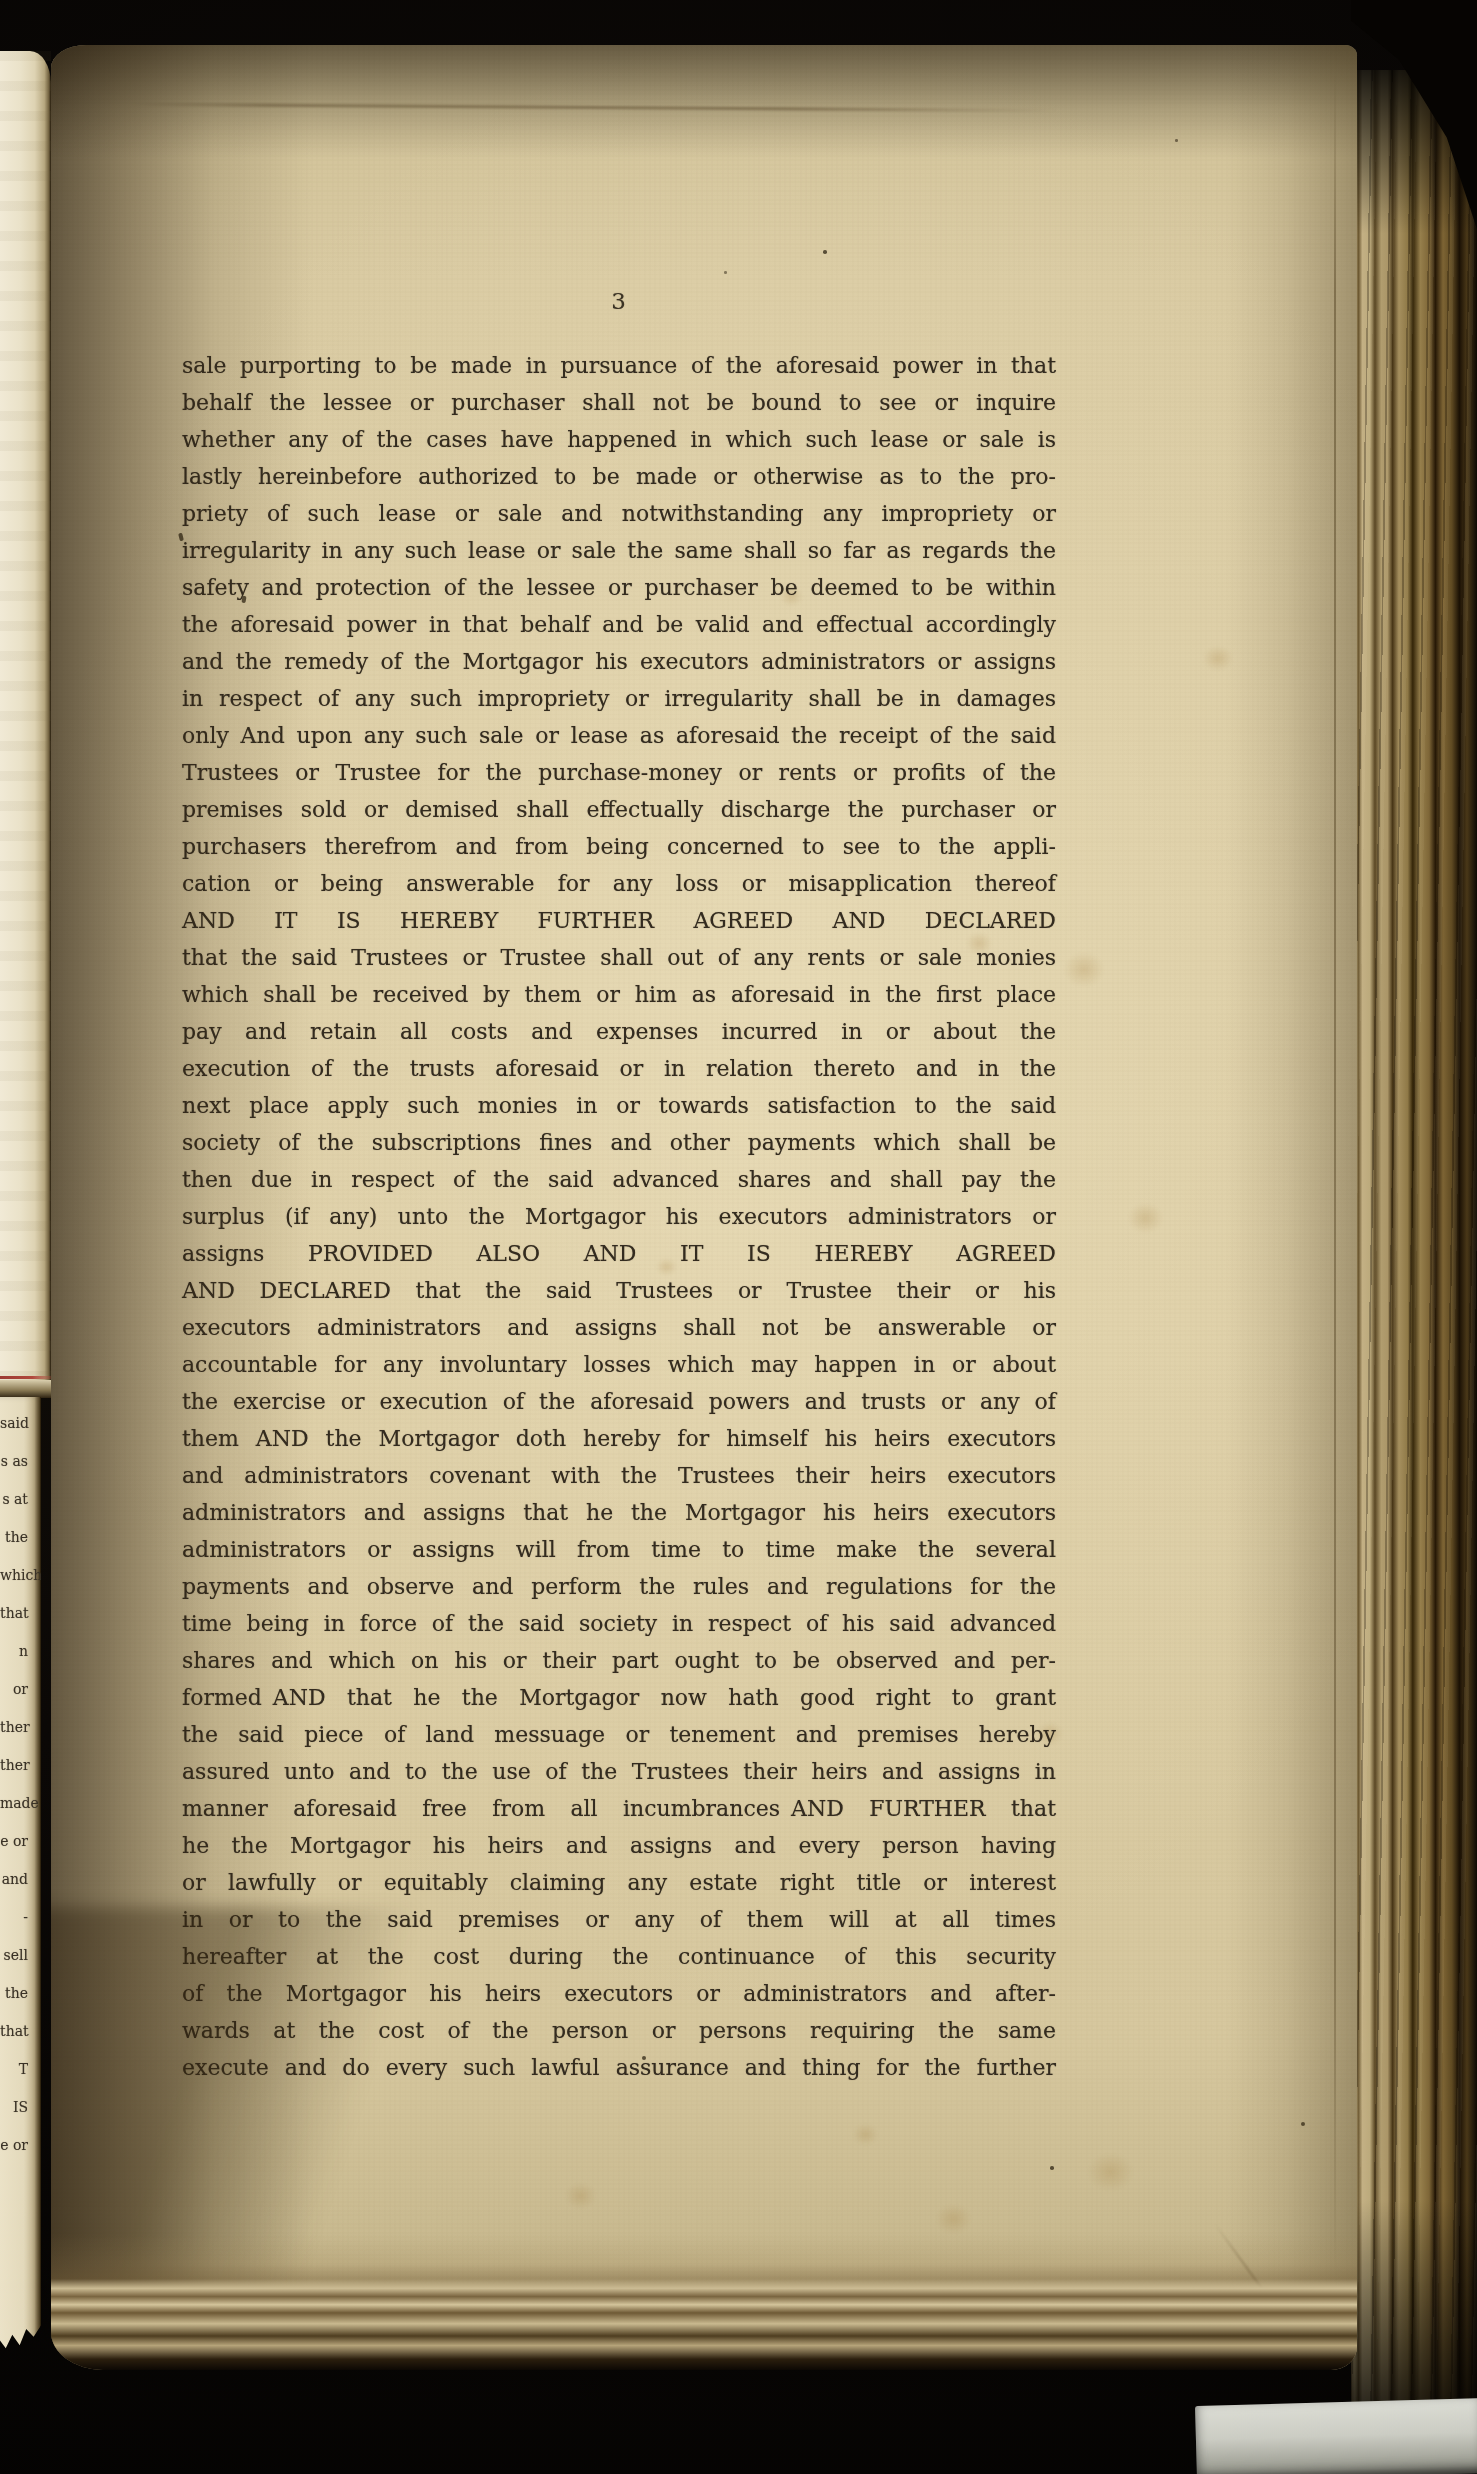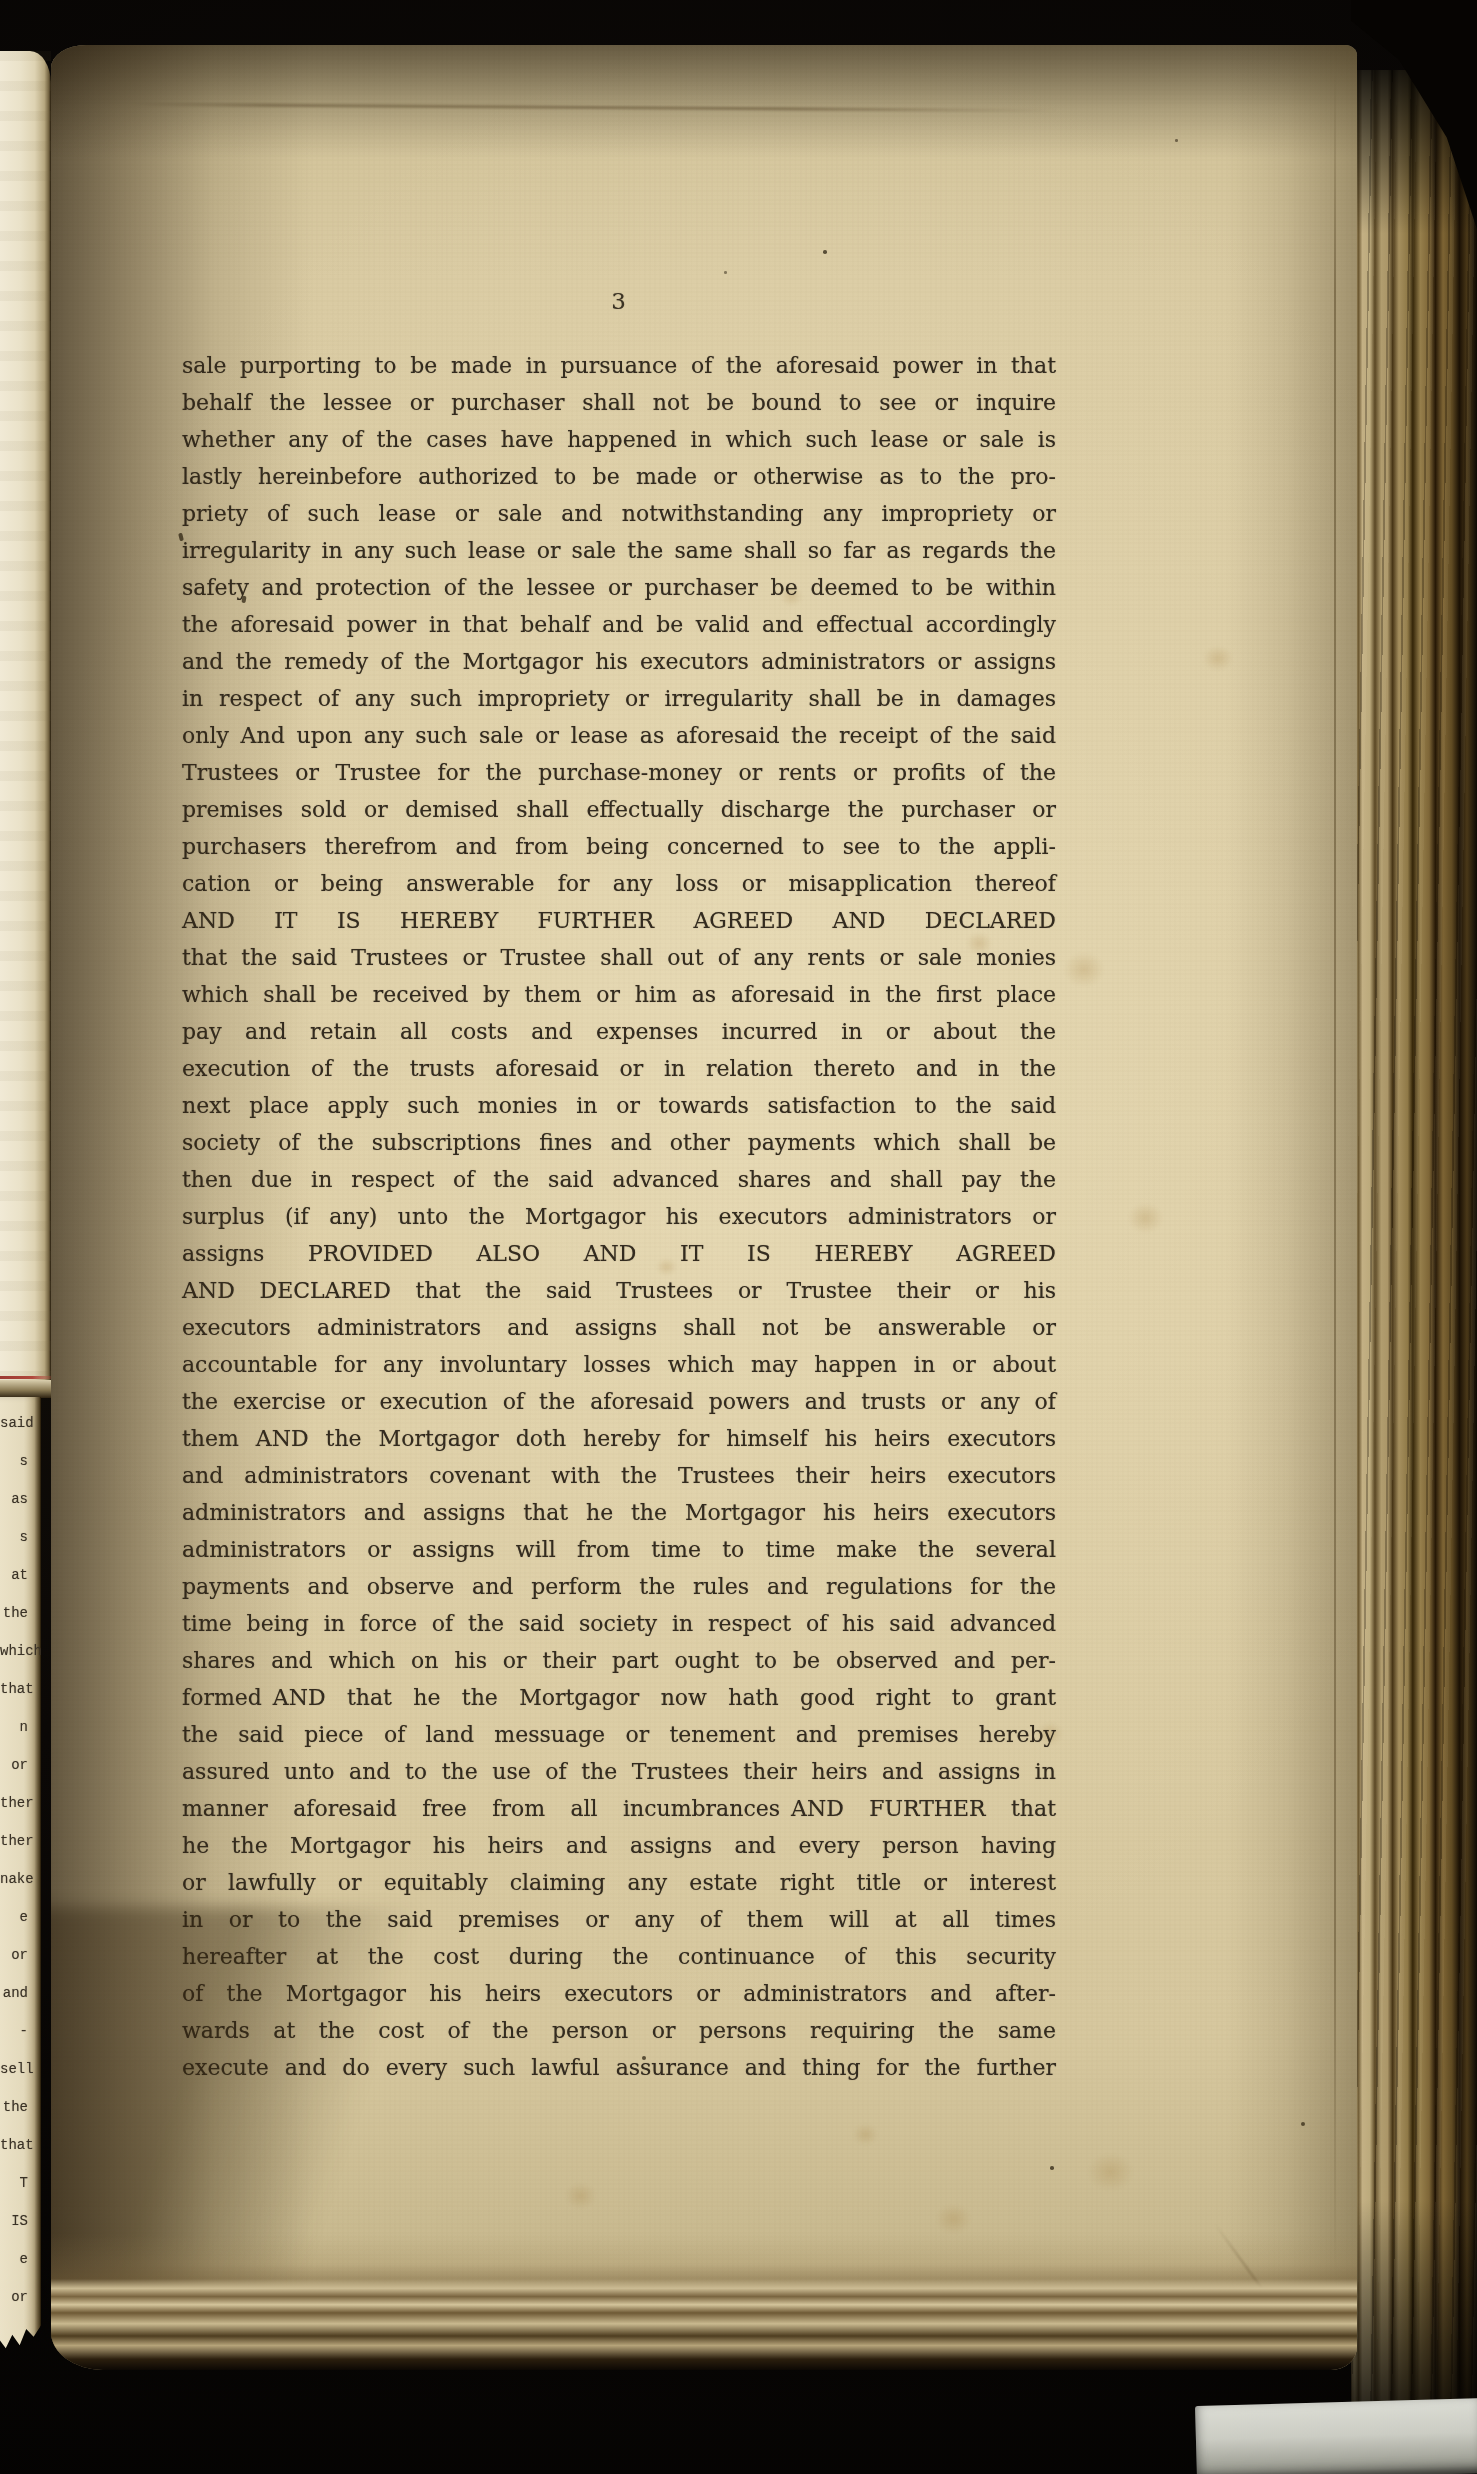--- a/index.html
+++ b/index.html
@@ -38,21 +38,21 @@
   .red-rule{position:absolute;left:0;top:1325px;width:54px;height:2.6px;
     background:linear-gradient(90deg,#9c3a33 0%,#b0483c 60%,rgba(176,72,60,.15) 100%);}
   .sliver-edge{position:absolute;left:0;top:1380px;width:51px;height:18.4px;
     background:linear-gradient(180deg,#d9cead 0%,#8c7c56 55%,#2e2312 100%);}
   .sliver-text{position:absolute;left:0;top:1397px;width:41px;height:955px;
     background:linear-gradient(90deg,#ebe2c7 0%,#e3d9bb 58%,#c4b58e 84%,#6b5a38 96%,#201708 100%);
     box-shadow:inset -7.9px 0 8.7px -4.4px rgba(40,28,10,.55);
     clip-path:polygon(0 0,100% 0,100% 97.2%,82% 98.4%,64% 97.6%,48% 99.3%,30% 98.2%,14% 99.6%,0 98.8%);}
   .fragments{position:absolute;left:0;top:7px;width:28px;
     font-size:14px;line-height:38px;text-align:right;color:#3a3226;
-    text-shadow:0 0 0.9px rgba(58,50,38,.4);font-family:Liberation Mono, monospace;}
+    text-shadow:0 0 0.9px rgba(58,50,38,.4);}
 
   
   .page{position:absolute;left:51px;top:45px;width:1306px;height:2325px;
     border-radius:35px 12.2px 26px 52px / 23px 10.5px 23px 38px;overflow:hidden;
     background:linear-gradient(180deg,#c6b78e 0%,#d3c49b 4%,#d9caa2 10%,#dccda5 55%,#d6c79e 86%,#c9ba90 94%,#b6a67c 100%);}
   .page .sheen{position:absolute;inset:0;
     background:radial-gradient(75% 55% at 56% 42%, rgba(242,231,197,.55) 0%, rgba(236,224,187,.28) 45%, rgba(0,0,0,0) 78%);}
   .page .grain{position:absolute;inset:0;opacity:.5;
     background:repeating-linear-gradient(180deg, rgba(125,105,65,.045) 0 1.7px, rgba(0,0,0,0) 1.7px 4.4px),
                repeating-linear-gradient(90deg, rgba(125,105,65,.03) 0 1.7px, rgba(0,0,0,0) 1.7px 5.2px);}
@@ -108,21 +108,21 @@
     <div class="fragments">
         <div class="fragment-line">said</div>
         <div class="fragment-line">s as</div>
         <div class="fragment-line">s at</div>
         <div class="fragment-line">the</div>
         <div class="fragment-line">which</div>
         <div class="fragment-line">that</div>
         <div class="fragment-line">n or</div>
         <div class="fragment-line">ther</div>
         <div class="fragment-line">ther</div>
-        <div class="fragment-line">nake</div>
+        <div class="fragment-line">made</div>
         <div class="fragment-line">e or</div>
         <div class="fragment-line">and</div>
         <div class="fragment-line">-sell</div>
         <div class="fragment-line">the</div>
         <div class="fragment-line">that</div>
         <div class="fragment-line">T IS</div>
         <div class="fragment-line">e or</div>
       </div>
   </div>
 

